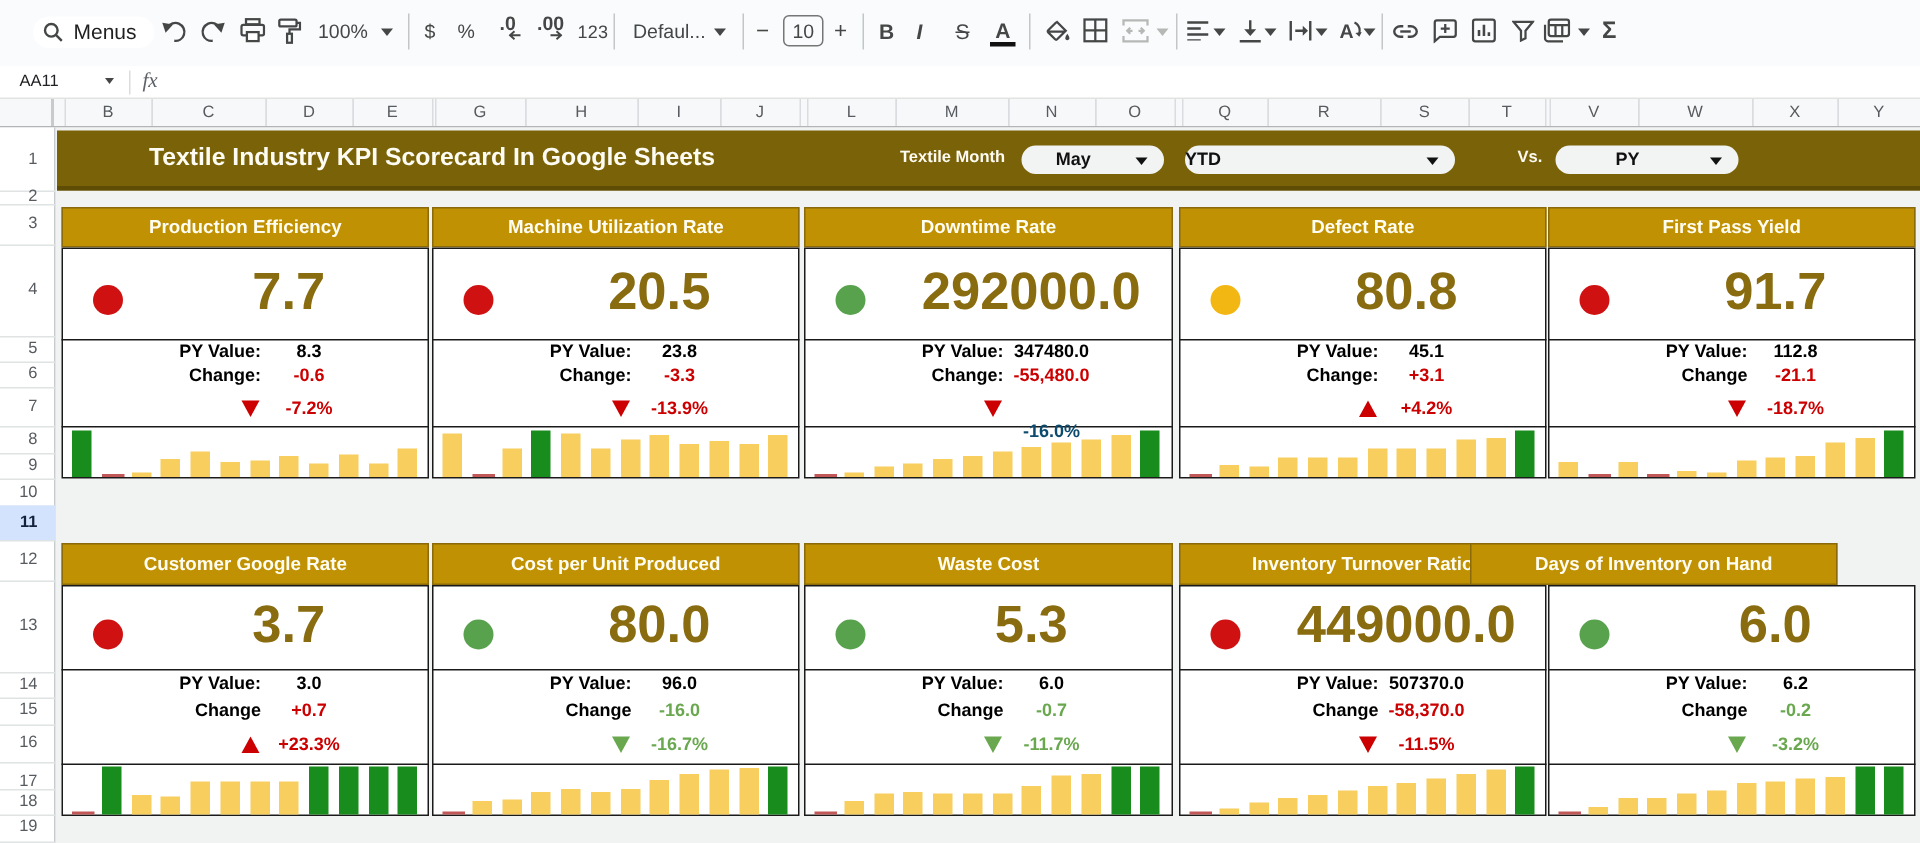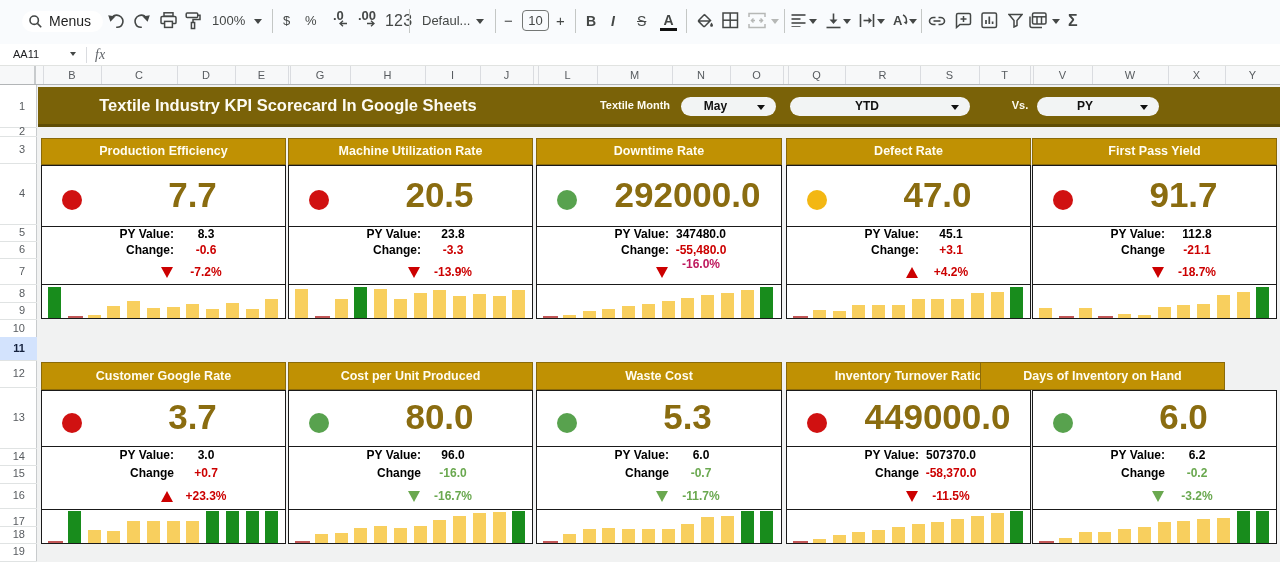--- a/index.html
+++ b/index.html
@@ -53,21 +53,21 @@
 <div class="tt" style="left:283px;">$</div>
 <div class="tt" style="left:305px;">%</div>
 <div class="a" style="left:333px;top:8px;font-size:13px;color:#444746;font-weight:bold;">.0</div>
 <svg class="a" style="left:339px;top:20px" width="9" height="7" viewBox="0 0 9 7">
     <path d="M8 3.5 L1.5 3.5 M4 0.8 L1 3.5 L4 6.2" fill="none" stroke="#444746" stroke-width="1.3"></path>
   </svg>
 <div class="a" style="left:358px;top:8px;font-size:13px;color:#444746;font-weight:bold;">.00</div>
 <svg class="a" style="left:366px;top:20px" width="9" height="7" viewBox="0 0 9 7">
     <path d="M1 3.5 L7.5 3.5 M5 0.8 L8 3.5 L5 6.2" fill="none" stroke="#444746" stroke-width="1.3"></path>
   </svg>
-<div class="tt" style="left:385px;font-size:16px;letter-spacing:0.2px;">123</div>
+<div class="tt" style="left:385px;font-size:12px;letter-spacing:0.2px;">123</div>
 <div class="sep" style="left:409px;"></div>
 <div class="tt" style="left:422px;">Defaul...</div>
 <div class="car" style="left:476px;top:19px;"></div>
 <div class="sep" style="left:495px;"></div>
 <div class="tt" style="left:504px;font-size:15px;">−</div>
 <div class="a" style="left:522px;top:10px;width:27px;height:21px;border:1px solid #747775;border-radius:4px;font-size:13px;color:#444746;text-align:center;line-height:20px;">10</div>
 <div class="tt" style="left:556px;font-size:15px;">+</div>
 <div class="sep" style="left:575px;"></div>
 <div class="tt" style="left:586px;font-weight:bold;font-size:14px;">B</div>
 <div class="tt" style="left:611px;font-style:italic;font-size:14px;font-weight:bold;">I</div>
@@ -263,21 +263,21 @@
 <div class="rline" style="top:542.7px;"></div>
 <div class="rnum" style="top:545.1500000000001px;">19</div>
 <div class="rline" style="top:560.6px;"></div>
 <div class="a" style="left:38px;top:86.5px;width:1242px;height:40.5px;background:#7a6208;border-bottom:3px solid #5f4d06;"></div>
 <div class="a" style="left:38px;top:86.5px;width:500px;height:37px;line-height:37px;text-align:center;color:#fdfbf2;font-weight:bold;font-size:16.5px;">Textile Industry KPI Scorecard In Google Sheets</div>
 <div class="a" style="left:597px;top:86.5px;width:76px;height:37px;line-height:37px;text-align:center;color:#fdfbf2;font-weight:bold;font-size:11px;">Textile Month</div>
 <div class="a" style="left:681px;top:97px;width:95px;height:19px;background:#f2f4f4;border-radius:9.5px;"></div>
 <div class="a" style="left:681px;top:97px;width:69px;height:19px;line-height:19px;text-align:center;font-weight:bold;font-size:12px;color:#111;">May</div>
 <div class="car" style="left:757px;top:104.5px;border-top-color:#111;border-left-width:4.5px;border-right-width:4.5px;border-top-width:5.5px;"></div>
 <div class="a" style="left:790px;top:97px;width:180px;height:19px;background:#f2f4f4;border-radius:9.5px;"></div>
-<div class="a" style="left:790px;top:97px;width:154px;height:35px;line-height:19px;text-align:center;font-weight:bold;font-size:12px;color:#111;">YTD</div>
+<div class="a" style="left:790px;top:97px;width:154px;height:35px;line-height:19px;text-align:left;font-weight:bold;font-size:12px;color:#111;">YTD</div>
 <div class="car" style="left:951px;top:104.5px;border-top-color:#111;border-left-width:4.5px;border-right-width:4.5px;border-top-width:5.5px;"></div>
 <div class="a" style="left:995px;top:86.5px;width:50px;height:37px;line-height:37px;text-align:center;color:#fdfbf2;font-weight:bold;font-size:11px;">Vs.</div>
 <div class="a" style="left:1037px;top:97px;width:122px;height:19px;background:#f2f4f4;border-radius:9.5px;"></div>
 <div class="a" style="left:1037px;top:97px;width:96px;height:19px;line-height:19px;text-align:center;font-weight:bold;font-size:12px;color:#111;">PY</div>
 <div class="car" style="left:1140px;top:104.5px;border-top-color:#111;border-left-width:4.5px;border-right-width:4.5px;border-top-width:5.5px;"></div>
 <div class="ghead" style="left:41px;top:138px;width:245px;height:26.5px;line-height:25.5px;">Production Efficiency</div>
 <div class="card-b" style="left:41px;top:164.5px;width:245px;height:154.0px;"></div>
 <div class="a" style="left:41px;top:225.5px;width:245px;height:1px;background:#1a1a1a;"></div>
 <div class="a" style="left:41px;top:284px;width:245px;height:1px;background:#1a1a1a;"></div>
 <div class="dot" style="left:61.5px;top:190px;background:#d01111;"></div>
@@ -328,39 +328,39 @@
 <div class="card-b" style="left:536px;top:164.5px;width:246px;height:154.0px;"></div>
 <div class="a" style="left:536px;top:225.5px;width:246px;height:1px;background:#1a1a1a;"></div>
 <div class="a" style="left:536px;top:284px;width:246px;height:1px;background:#1a1a1a;"></div>
 <div class="dot" style="left:556.5px;top:190px;background:#58a24e;"></div>
 <div class="bignum" style="left:588px;top:174.5px;width:199px;">292000.0</div>
 <div class="slab" style="left:566px;top:227.0px;width:103px;">PY Value:</div>
 <div class="sval" style="left:651px;top:227.0px;width:100px;color:#000;">347480.0</div>
 <div class="slab" style="left:566px;top:243.0px;width:103px;">Change:</div>
 <div class="sval" style="left:651px;top:243.0px;width:100px;color:#cc0000;">-55,480.0</div>
 <div class="tri" style="left:656px;top:267px;border-left:6.5px solid transparent;border-right:6.5px solid transparent;border-top:11.5px solid #cc0000;"></div>
-<div class="sval" style="left:651px;top:257px;width:100px;color:#be185d;">-16.0%</div>
+<div class="sval" style="left:651px;top:280px;width:100px;color:#0c4a6e;">-16.0%</div>
 <div class="bar" style="left:543.0px;top:315.6px;width:15px;height:2px;background:#c25757;"></div>
 <div class="bar" style="left:562.8px;top:314.6px;width:13px;height:3px;background:#f8cf5e;"></div>
 <div class="bar" style="left:582.5px;top:310.6px;width:13px;height:7px;background:#f8cf5e;"></div>
 <div class="bar" style="left:602.2px;top:308.6px;width:13px;height:9px;background:#f8cf5e;"></div>
 <div class="bar" style="left:622.0px;top:305.6px;width:13px;height:12px;background:#f8cf5e;"></div>
 <div class="bar" style="left:641.8px;top:303.6px;width:13px;height:14px;background:#f8cf5e;"></div>
 <div class="bar" style="left:661.5px;top:300.6px;width:13px;height:17px;background:#f8cf5e;"></div>
 <div class="bar" style="left:681.2px;top:298.1px;width:13px;height:19.5px;background:#f8cf5e;"></div>
 <div class="bar" style="left:701.0px;top:294.6px;width:13px;height:23px;background:#f8cf5e;"></div>
 <div class="bar" style="left:720.8px;top:292.6px;width:13px;height:25px;background:#f8cf5e;"></div>
 <div class="bar" style="left:740.5px;top:289.6px;width:13px;height:28px;background:#f8cf5e;"></div>
 <div class="bar" style="left:760.2px;top:286.6px;width:13px;height:31px;background:#188c1c;"></div>
 <div class="ghead" style="left:786px;top:138px;width:245px;height:26.5px;line-height:25.5px;">Defect Rate</div>
 <div class="card-b" style="left:786px;top:164.5px;width:245px;height:154.0px;"></div>
 <div class="a" style="left:786px;top:225.5px;width:245px;height:1px;background:#1a1a1a;"></div>
 <div class="a" style="left:786px;top:284px;width:245px;height:1px;background:#1a1a1a;"></div>
 <div class="dot" style="left:806.5px;top:190px;background:#f3b713;"></div>
-<div class="bignum" style="left:838px;top:174.5px;width:199px;">47.0</div>
+<div class="bignum" style="left:838px;top:174.5px;width:199px;">80.8</div>
 <div class="slab" style="left:816px;top:227.0px;width:103px;">PY Value:</div>
 <div class="sval" style="left:901px;top:227.0px;width:100px;color:#000;">45.1</div>
 <div class="slab" style="left:816px;top:243.0px;width:103px;">Change:</div>
 <div class="sval" style="left:901px;top:243.0px;width:100px;color:#cc0000;">+3.1</div>
 <div class="tri" style="left:906px;top:266.5px;border-left:6.5px solid transparent;border-right:6.5px solid transparent;border-bottom:11.5px solid #cc0000;"></div>
 <div class="sval" style="left:901px;top:264.5px;width:100px;color:#cc0000;">+4.2%</div>
 <div class="bar" style="left:793.0px;top:315.6px;width:15px;height:2px;background:#c25757;"></div>
 <div class="bar" style="left:812.8px;top:309.6px;width:13px;height:8px;background:#f8cf5e;"></div>
 <div class="bar" style="left:832.5px;top:310.6px;width:13px;height:7px;background:#f8cf5e;"></div>
 <div class="bar" style="left:852.2px;top:304.6px;width:13px;height:13px;background:#f8cf5e;"></div>

